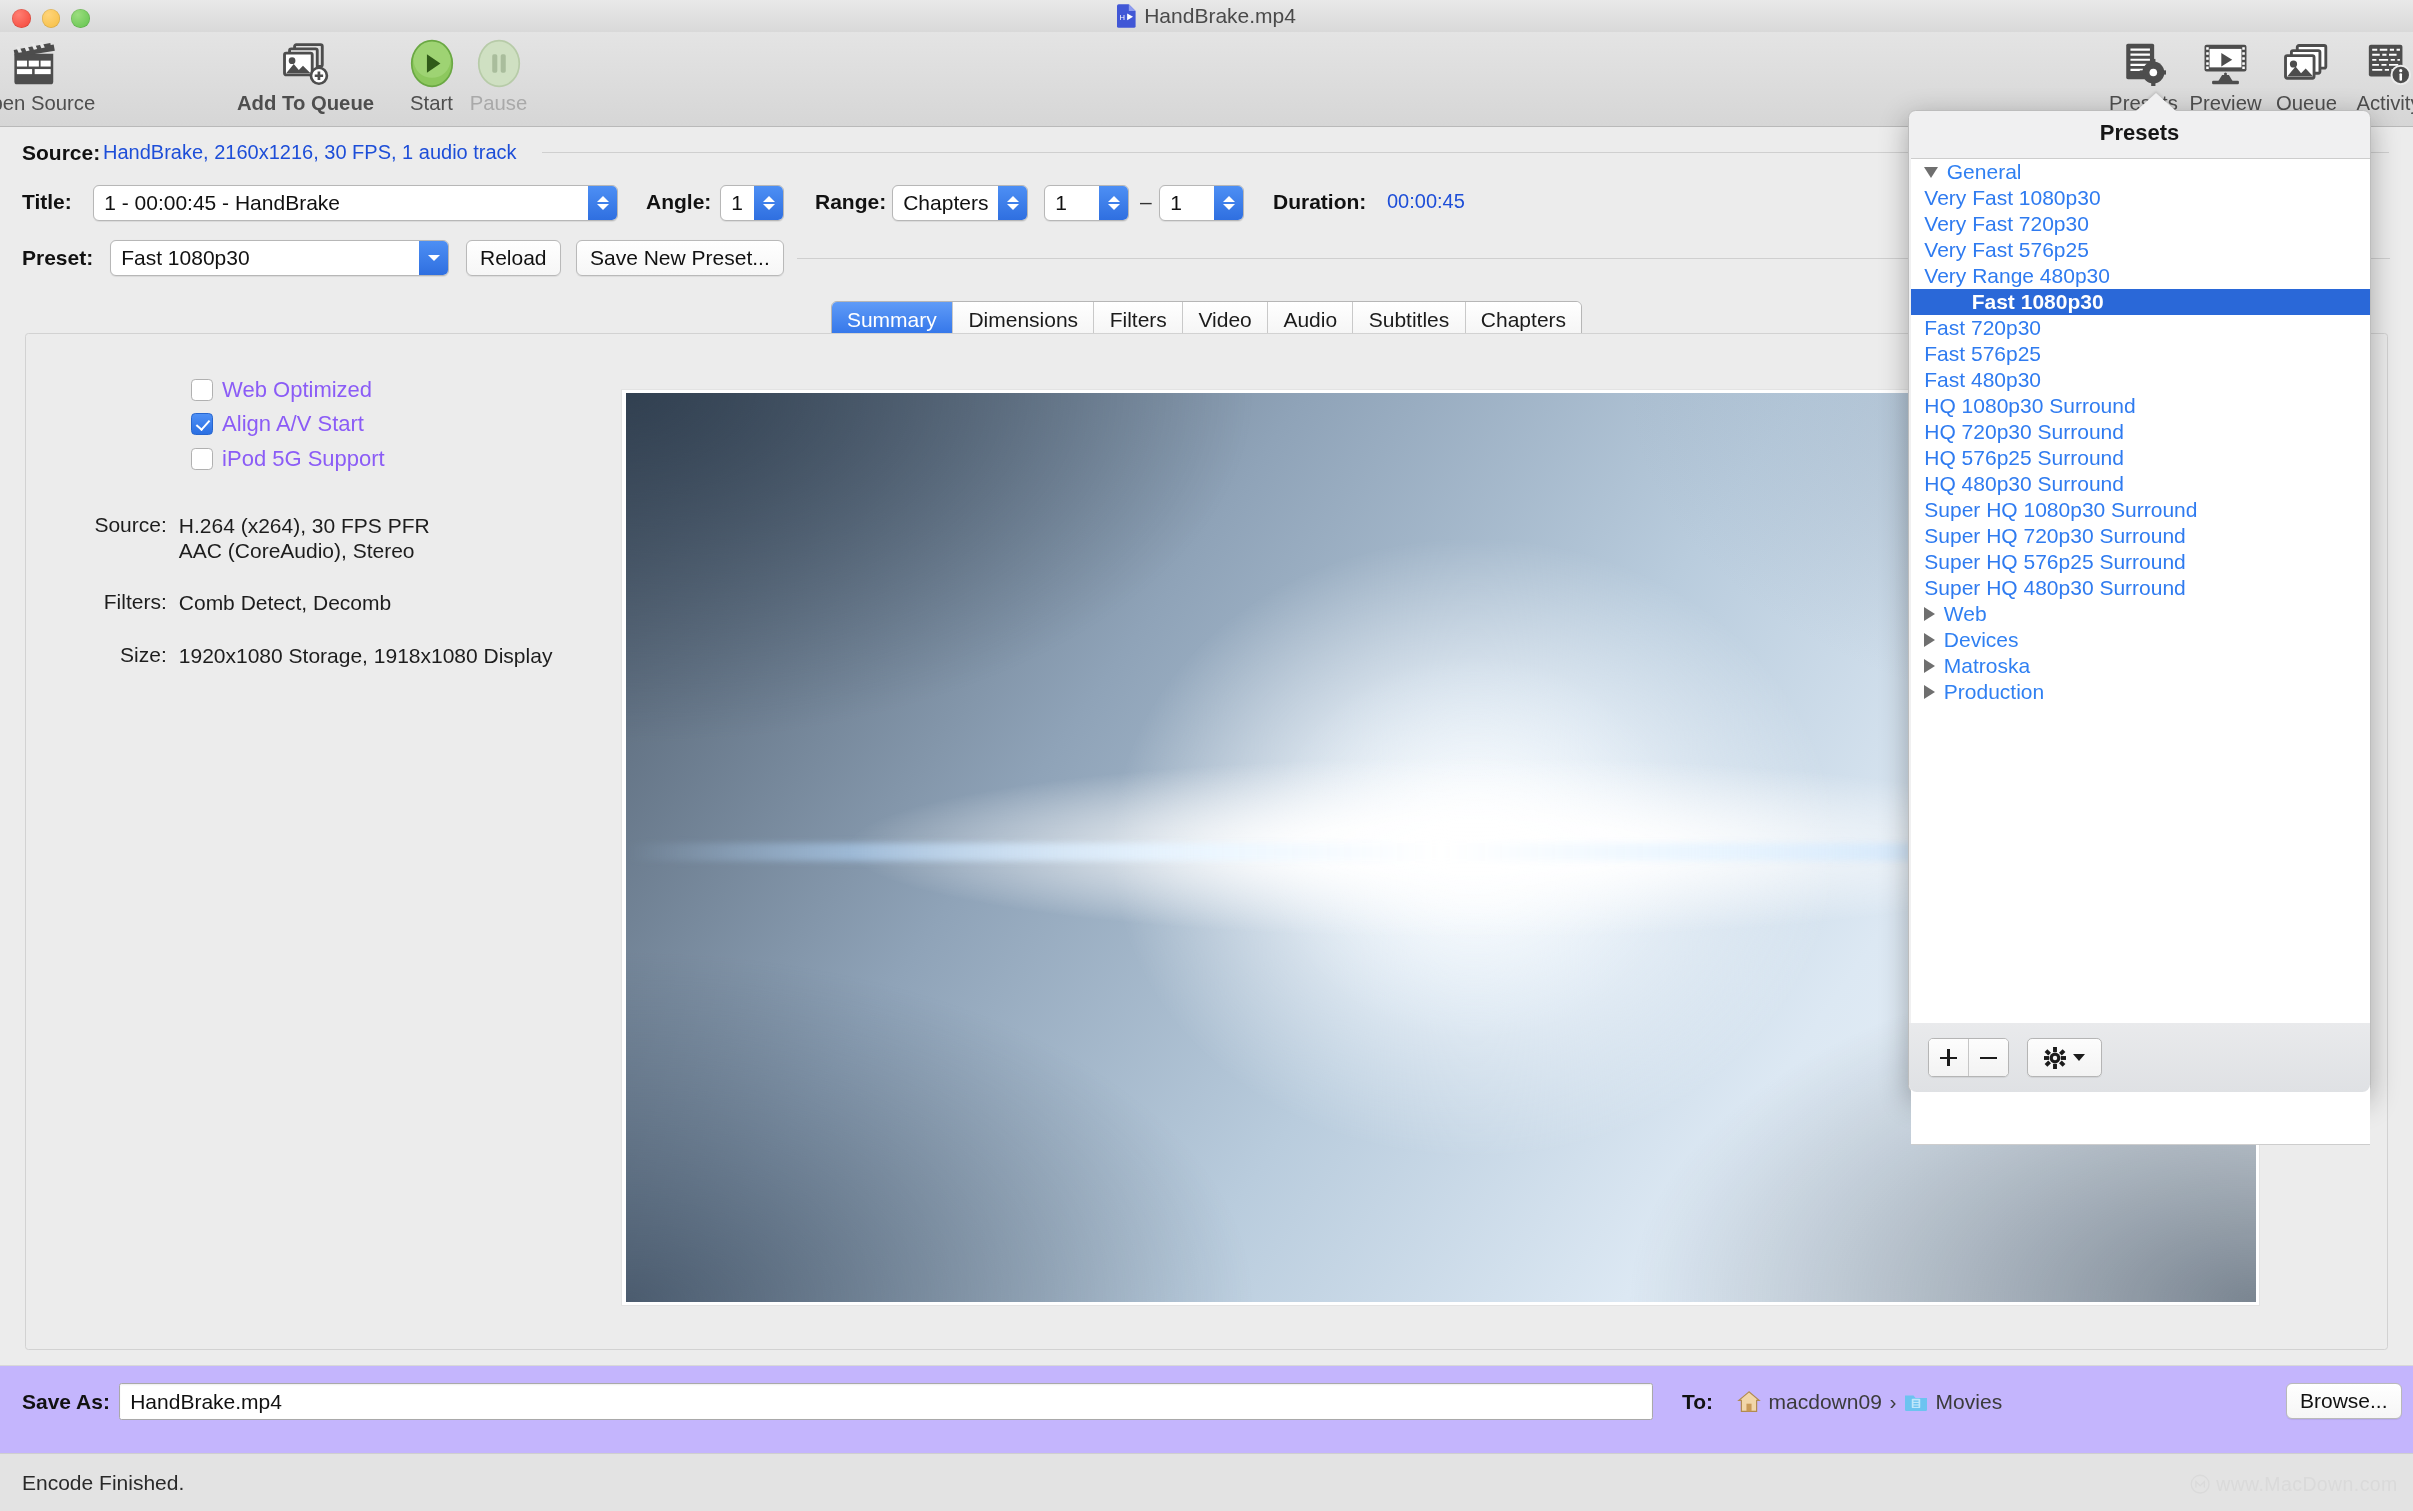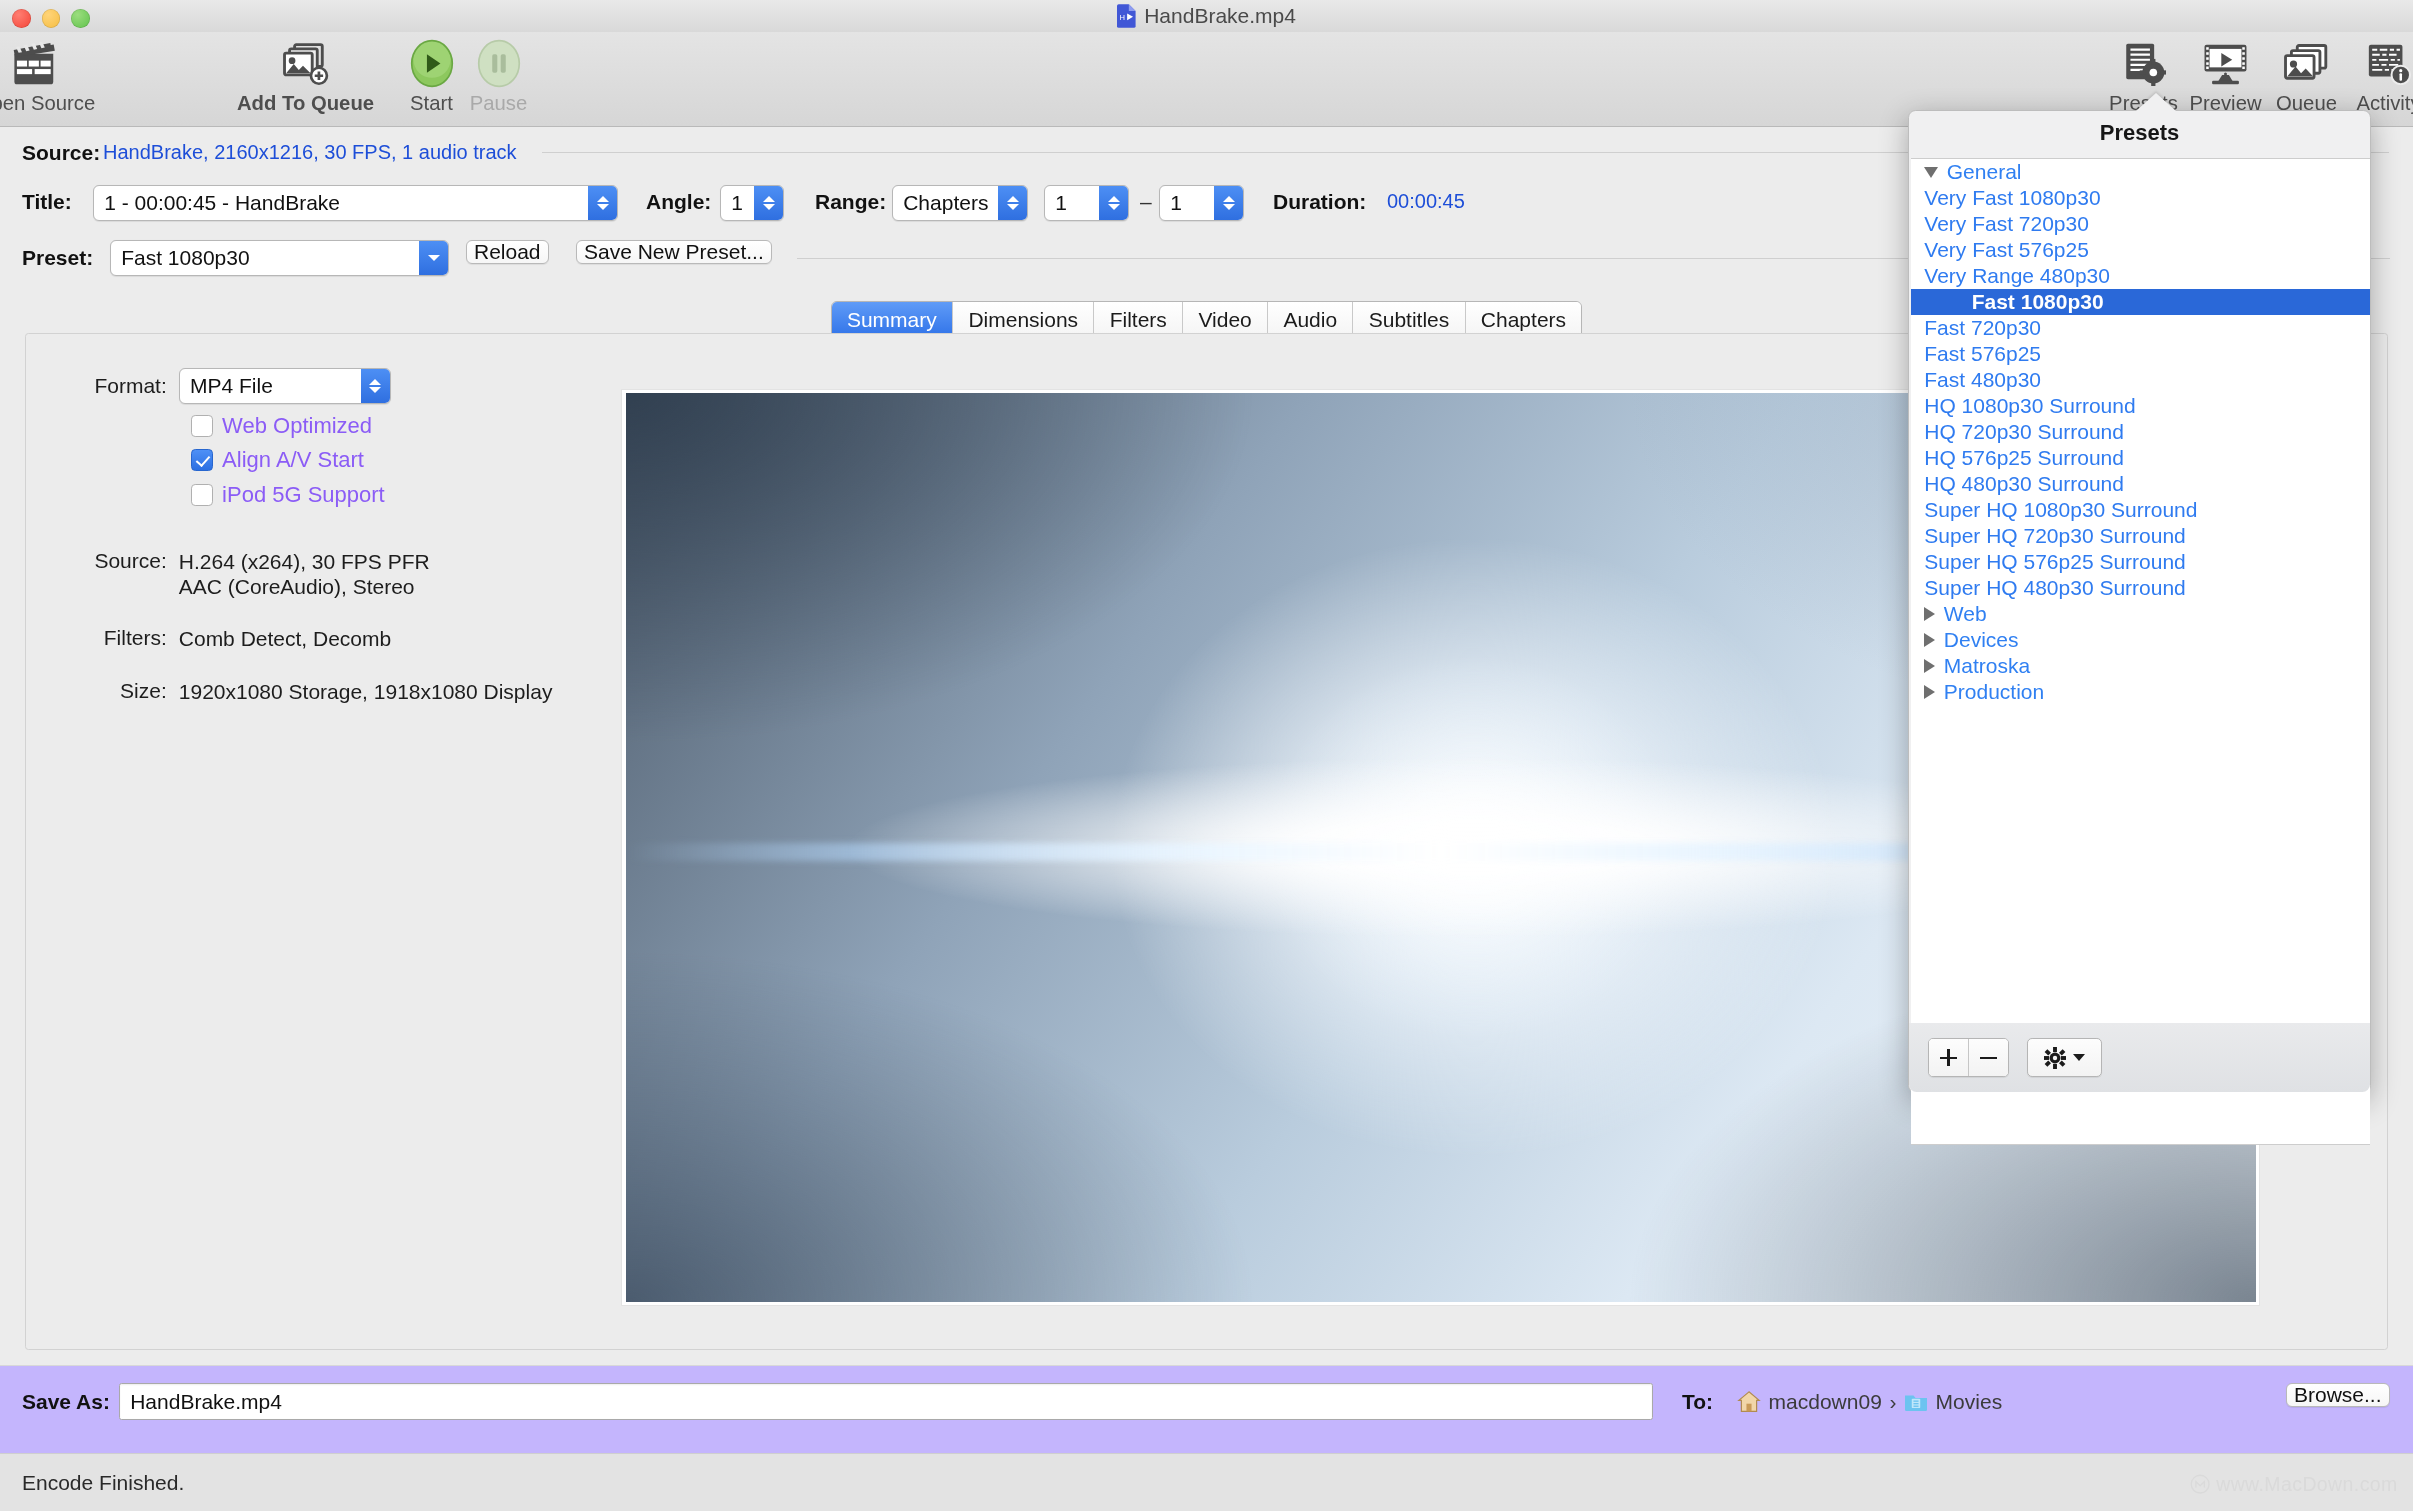--- a/index.html
+++ b/index.html
@@ -162,22 +162,22 @@
   .chev.up { border-bottom: 6.8px solid #fff; }
   .chev.dn { border-top: 6.8px solid #fff; }
 
   
   .pulldown .arrowbox { justify-content: center; }
 
   .btn {
     display: inline-flex;
     align-items: center;
     justify-content: center;
-    height: 24px;
-    padding: 0 7px;
+    height: 36px;
+    padding: 0 13px;
     background: linear-gradient(to bottom, #ffffff, #f6f6f6);
     border: 0.8px solid #b9b9b9;
     border-radius: 6px;
     box-shadow: 0 0.8px 0.8px rgba(0,0,0,.07);
     font-size: 21px;
     color: #111;
     box-sizing: border-box;
     white-space: nowrap;
   }
 
@@ -776,30 +776,20 @@
         </div>
         <div class="tab">
           <span>Chapters</span>
         </div>
       </div>
   </div>
 
   <div class="content">
 
     <div class="summaryPane">
-      <div class="sRow" style="align-items:center;">
-        <div class="sLabel">Format:</div>
-        <div class="popup" style="width:212px;">
-          <span class="pv">MP4 File</span>
-          <span class="arrowbox">
-            <span class="chev up"></span>
-              <span class="chev dn"></span>
-          </span>
-        </div>
-      </div>
 
       <div id="checkbox-list" style="margin-left:139px;margin-top:1.7px;">
           <div class="cbrow">
             <div class="cbox"></div>
             <span class="cblabel">Web Optimized</span>
           </div>
           <div class="cbrow">
             <div class="cbox on"></div>
             <span class="cblabel">Align A/V Start</span>
           </div>

